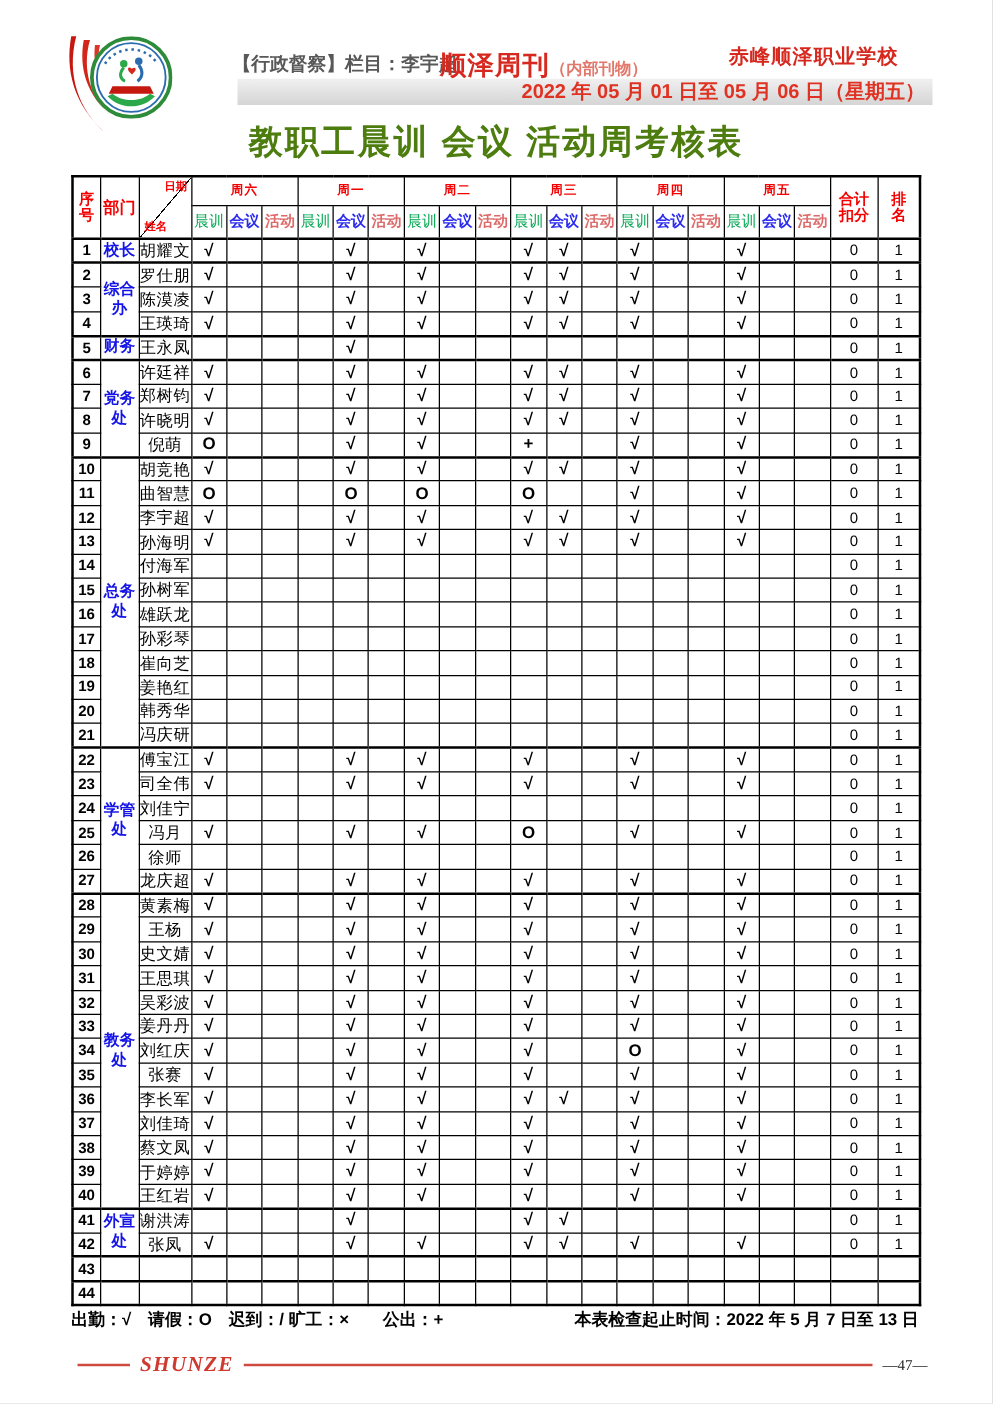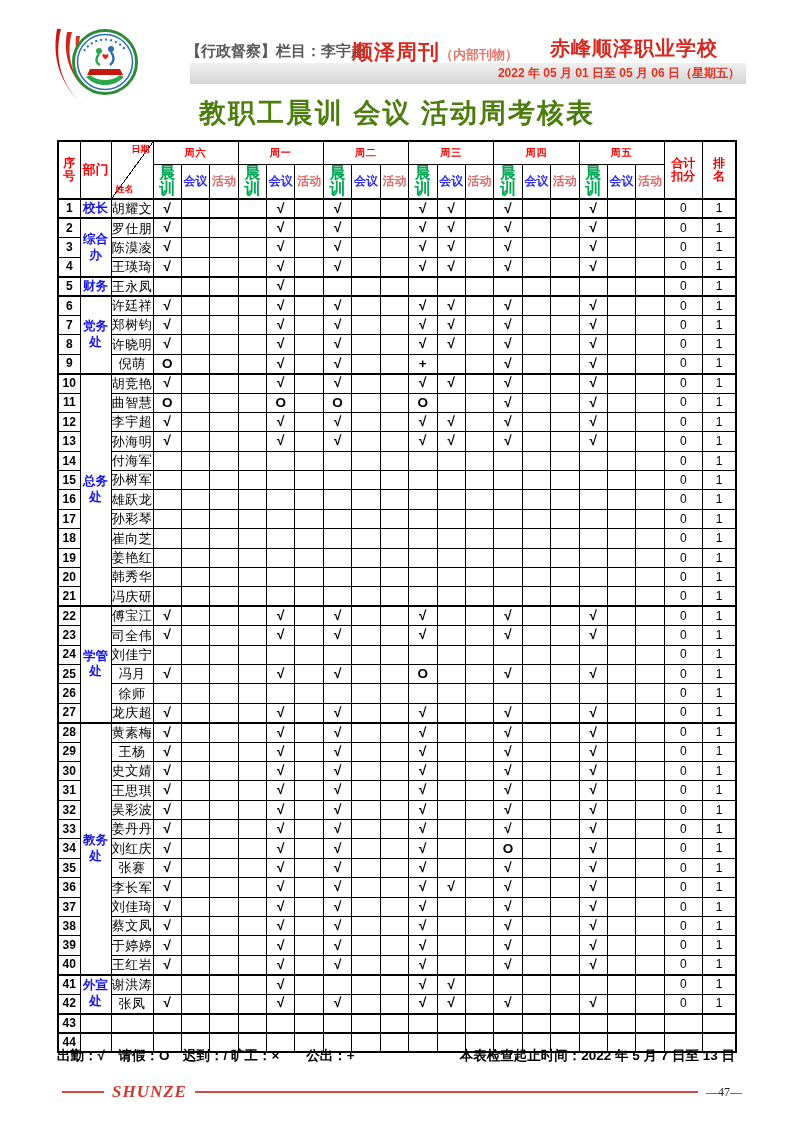--- a/index.html
+++ b/index.html
@@ -8,27 +8,27 @@
     position:relative; width:794px; height:1123px; margin:0 auto;
     background:#ffffff; overflow:hidden;
     font-family:"Liberation Sans", sans-serif; color:#000;
   }
   
   .swoosh { position:absolute; left:50px; top:28px; }
   .logo { position:absolute; left:72px; top:29px; }
   .col-label { position:absolute; left:186px; top:42px; font-size:15px; font-weight:bold; color:#585858; }
   .journal { position:absolute; left:352px; top:38px; font-size:21px; font-weight:bold; color:#d6281e; letter-spacing:1px; }
   .journal-sub { font-size:13px; color:#e2776b; font-weight:bold; letter-spacing:0; }
-  .school { position:absolute; left:550px; top:35px; font-size:20px; font-weight:bold; color:#d6281e; letter-spacing:1px; }
+  .school { position:absolute; left:583px; top:35px; font-size:16px; font-weight:bold; color:#d6281e; letter-spacing:1px; }
   .graybar {
     position:absolute; left:190px; top:63px; width:556px; height:21px;
     background:linear-gradient(#f0f0f0,#d5d5d5);
     display:flex; align-items:center; justify-content:flex-end; padding-right:6px;
   }
-  .datebar { font-size:12px; font-weight:bold; color:#e03222; }
+  .datebar { font-size:16px; font-weight:bold; color:#e03222; }
   
   .doc-title {
     position:absolute; left:0; top:95px; width:100%; text-align:center;
     font-size:27px; font-weight:bold; color:#4d7c0f; letter-spacing:2px;
   }
   
   table.grid {
     position:absolute; left:57px; top:140px; width:678px;
     border-collapse:collapse; table-layout:fixed;
     border:2px solid #000;
@@ -37,21 +37,21 @@
     border:1px solid #000; text-align:center; vertical-align:middle;
     overflow:hidden; padding:0; line-height:1.05;
   }
   .grid thead tr:first-child th { height:23px; }
   .grid thead tr:last-child th { height:27px; }
   .grid tbody td { height:19.4px; }
   tr.sect td { border-top-width:2px; }
   .h-red { color:#f40000; font-weight:bold; font-size:13px; }
   .pre { white-space:pre-line; font-size:12px; line-height:1.1; }
   .day { font-size:10px; letter-spacing:1px; }
-  .sub0 { color:#00a651; font-weight:bold; font-size:16px; }
+  .sub0 { color:#00a651; font-weight:normal; font-size:12px; }
   .sub1 { color:#2b2bee; font-weight:bold; font-size:12px; }
   .sub2 { color:#dd6b6b; font-weight:bold; font-size:12px; }
   .corner { position:relative; padding:0; }
   .corner .diag {
     position:absolute; inset:0;
     background:linear-gradient(to bottom right, transparent 49.3%, #000 49.3%, #000 50.7%, transparent 50.7%);
   }
   .corner .c-top { position:absolute; top:3px; right:3px; font-size:9px; font-weight:bold; color:#f40000; }
   .corner .c-bot { position:absolute; bottom:4px; left:4px; font-size:9px; font-weight:bold; color:#f40000; }
   td.no { font-weight:bold; font-size:12px; }

